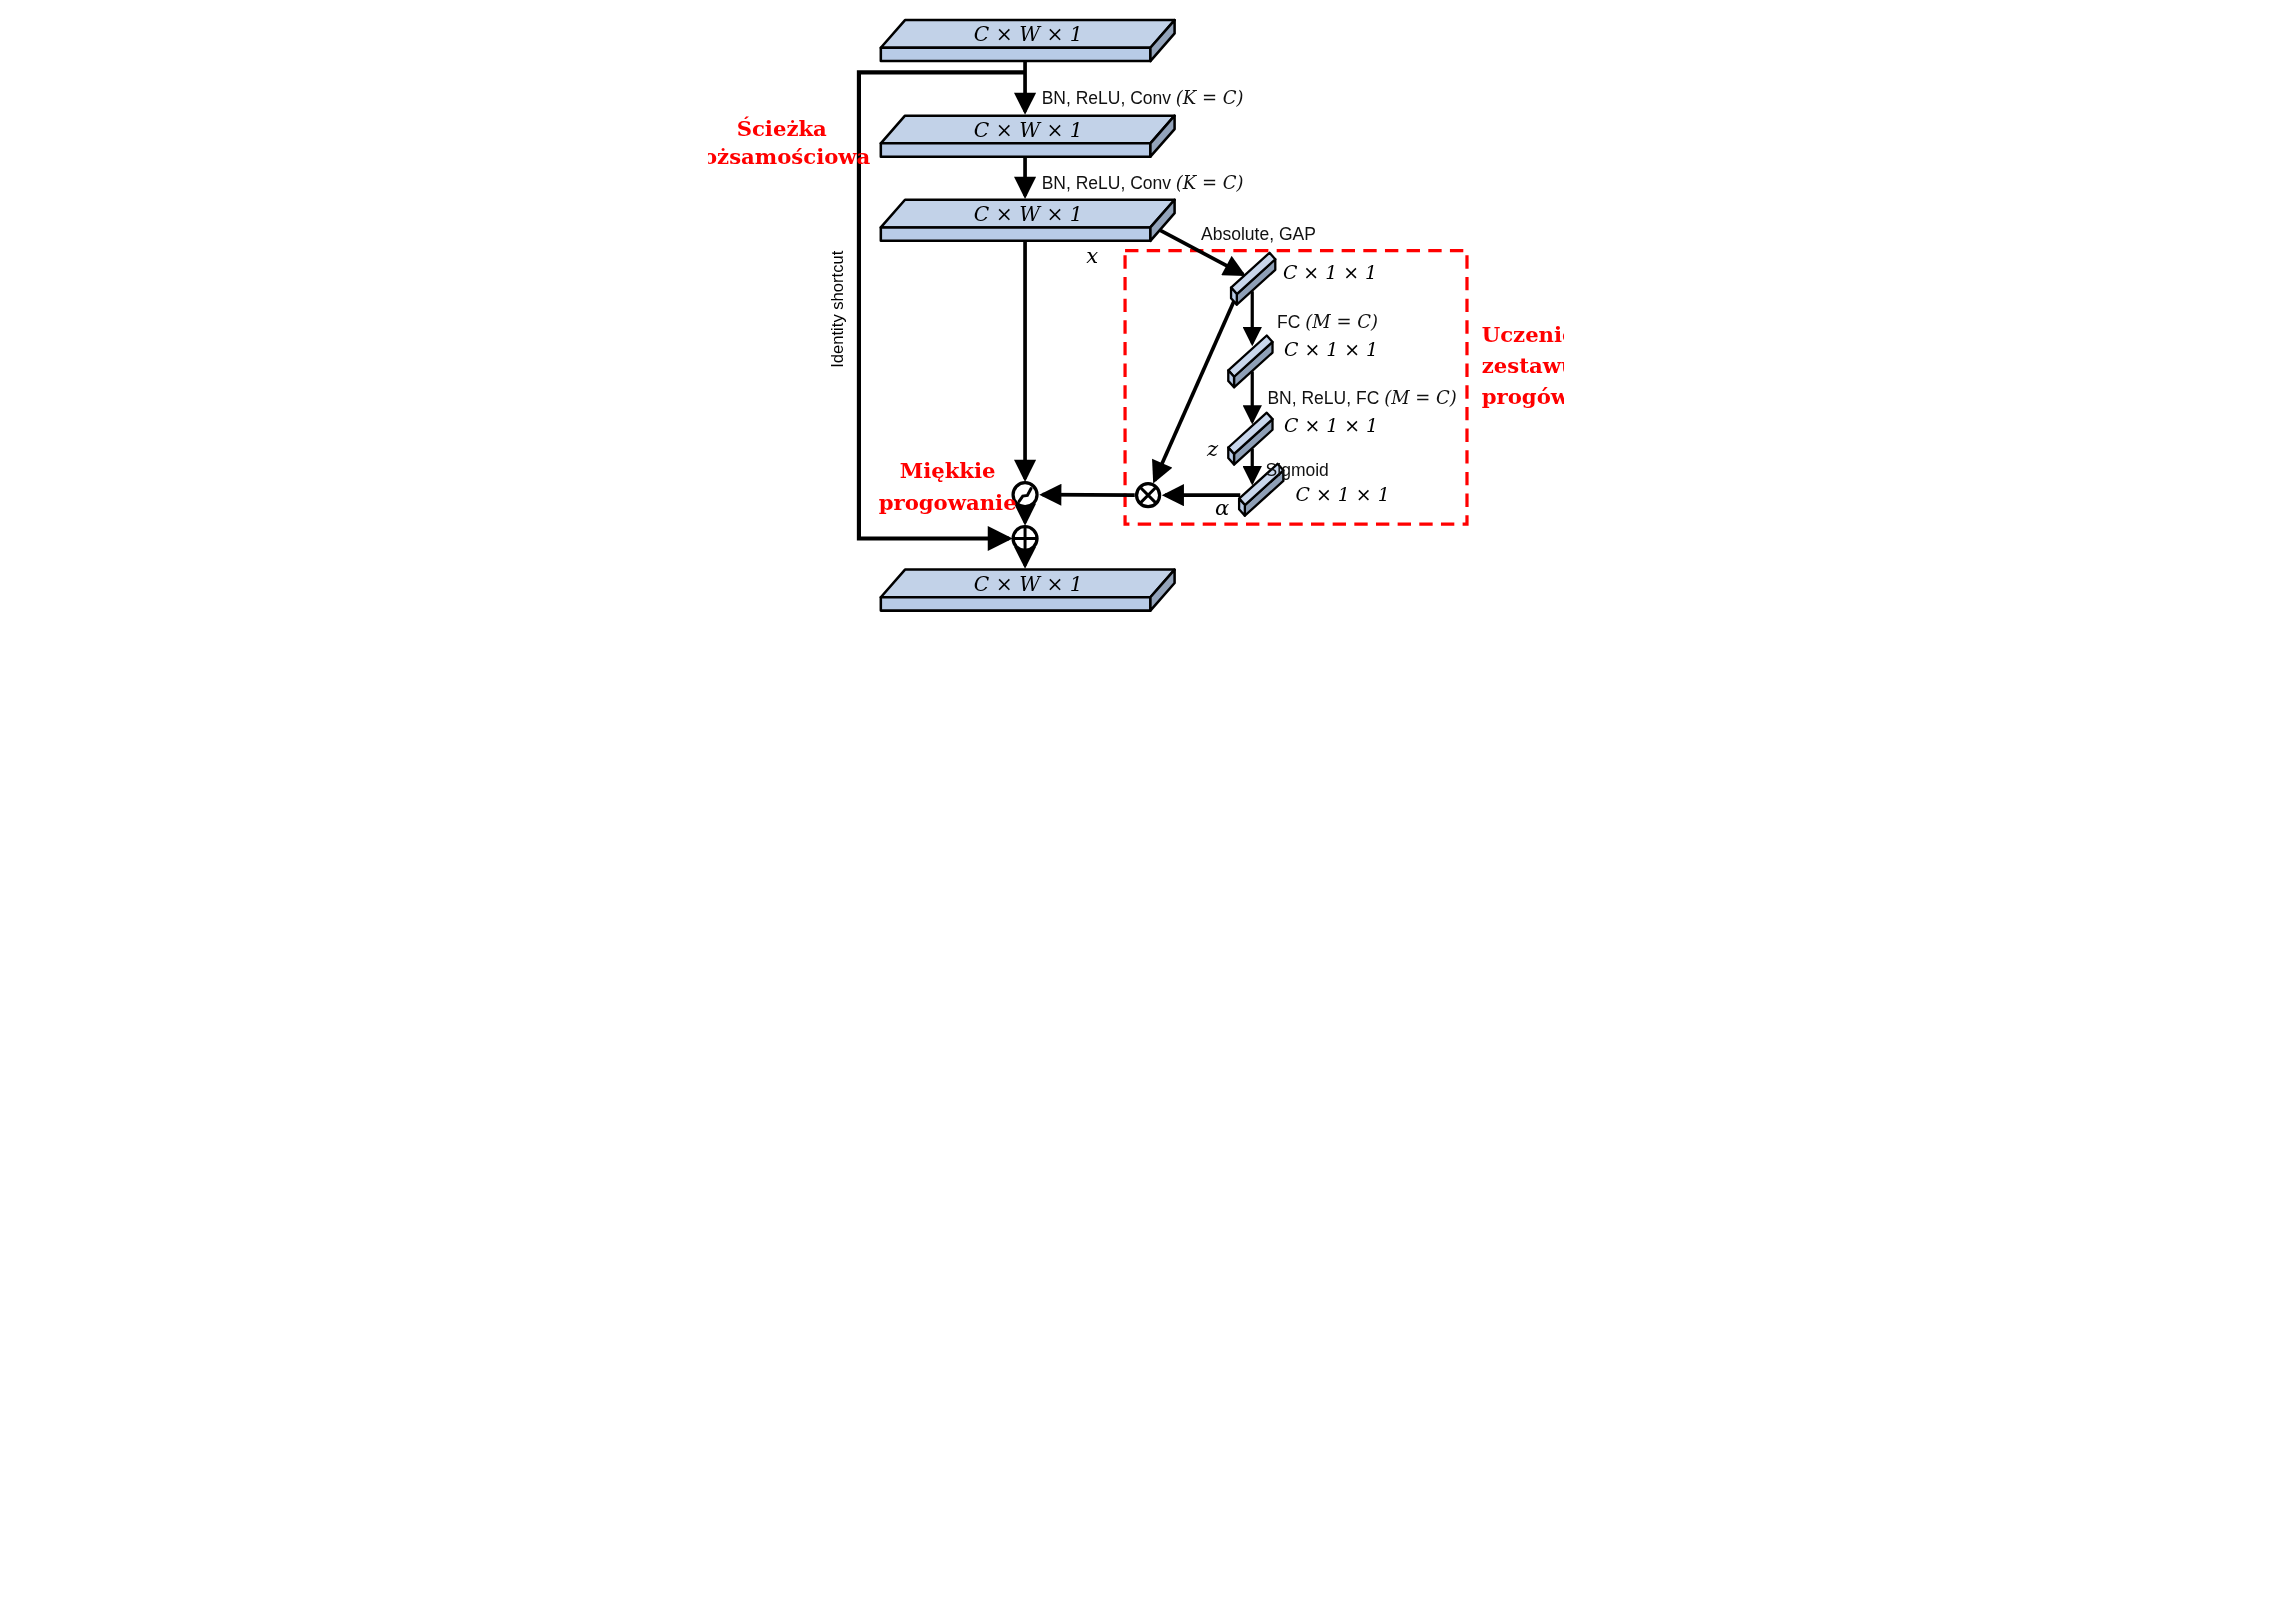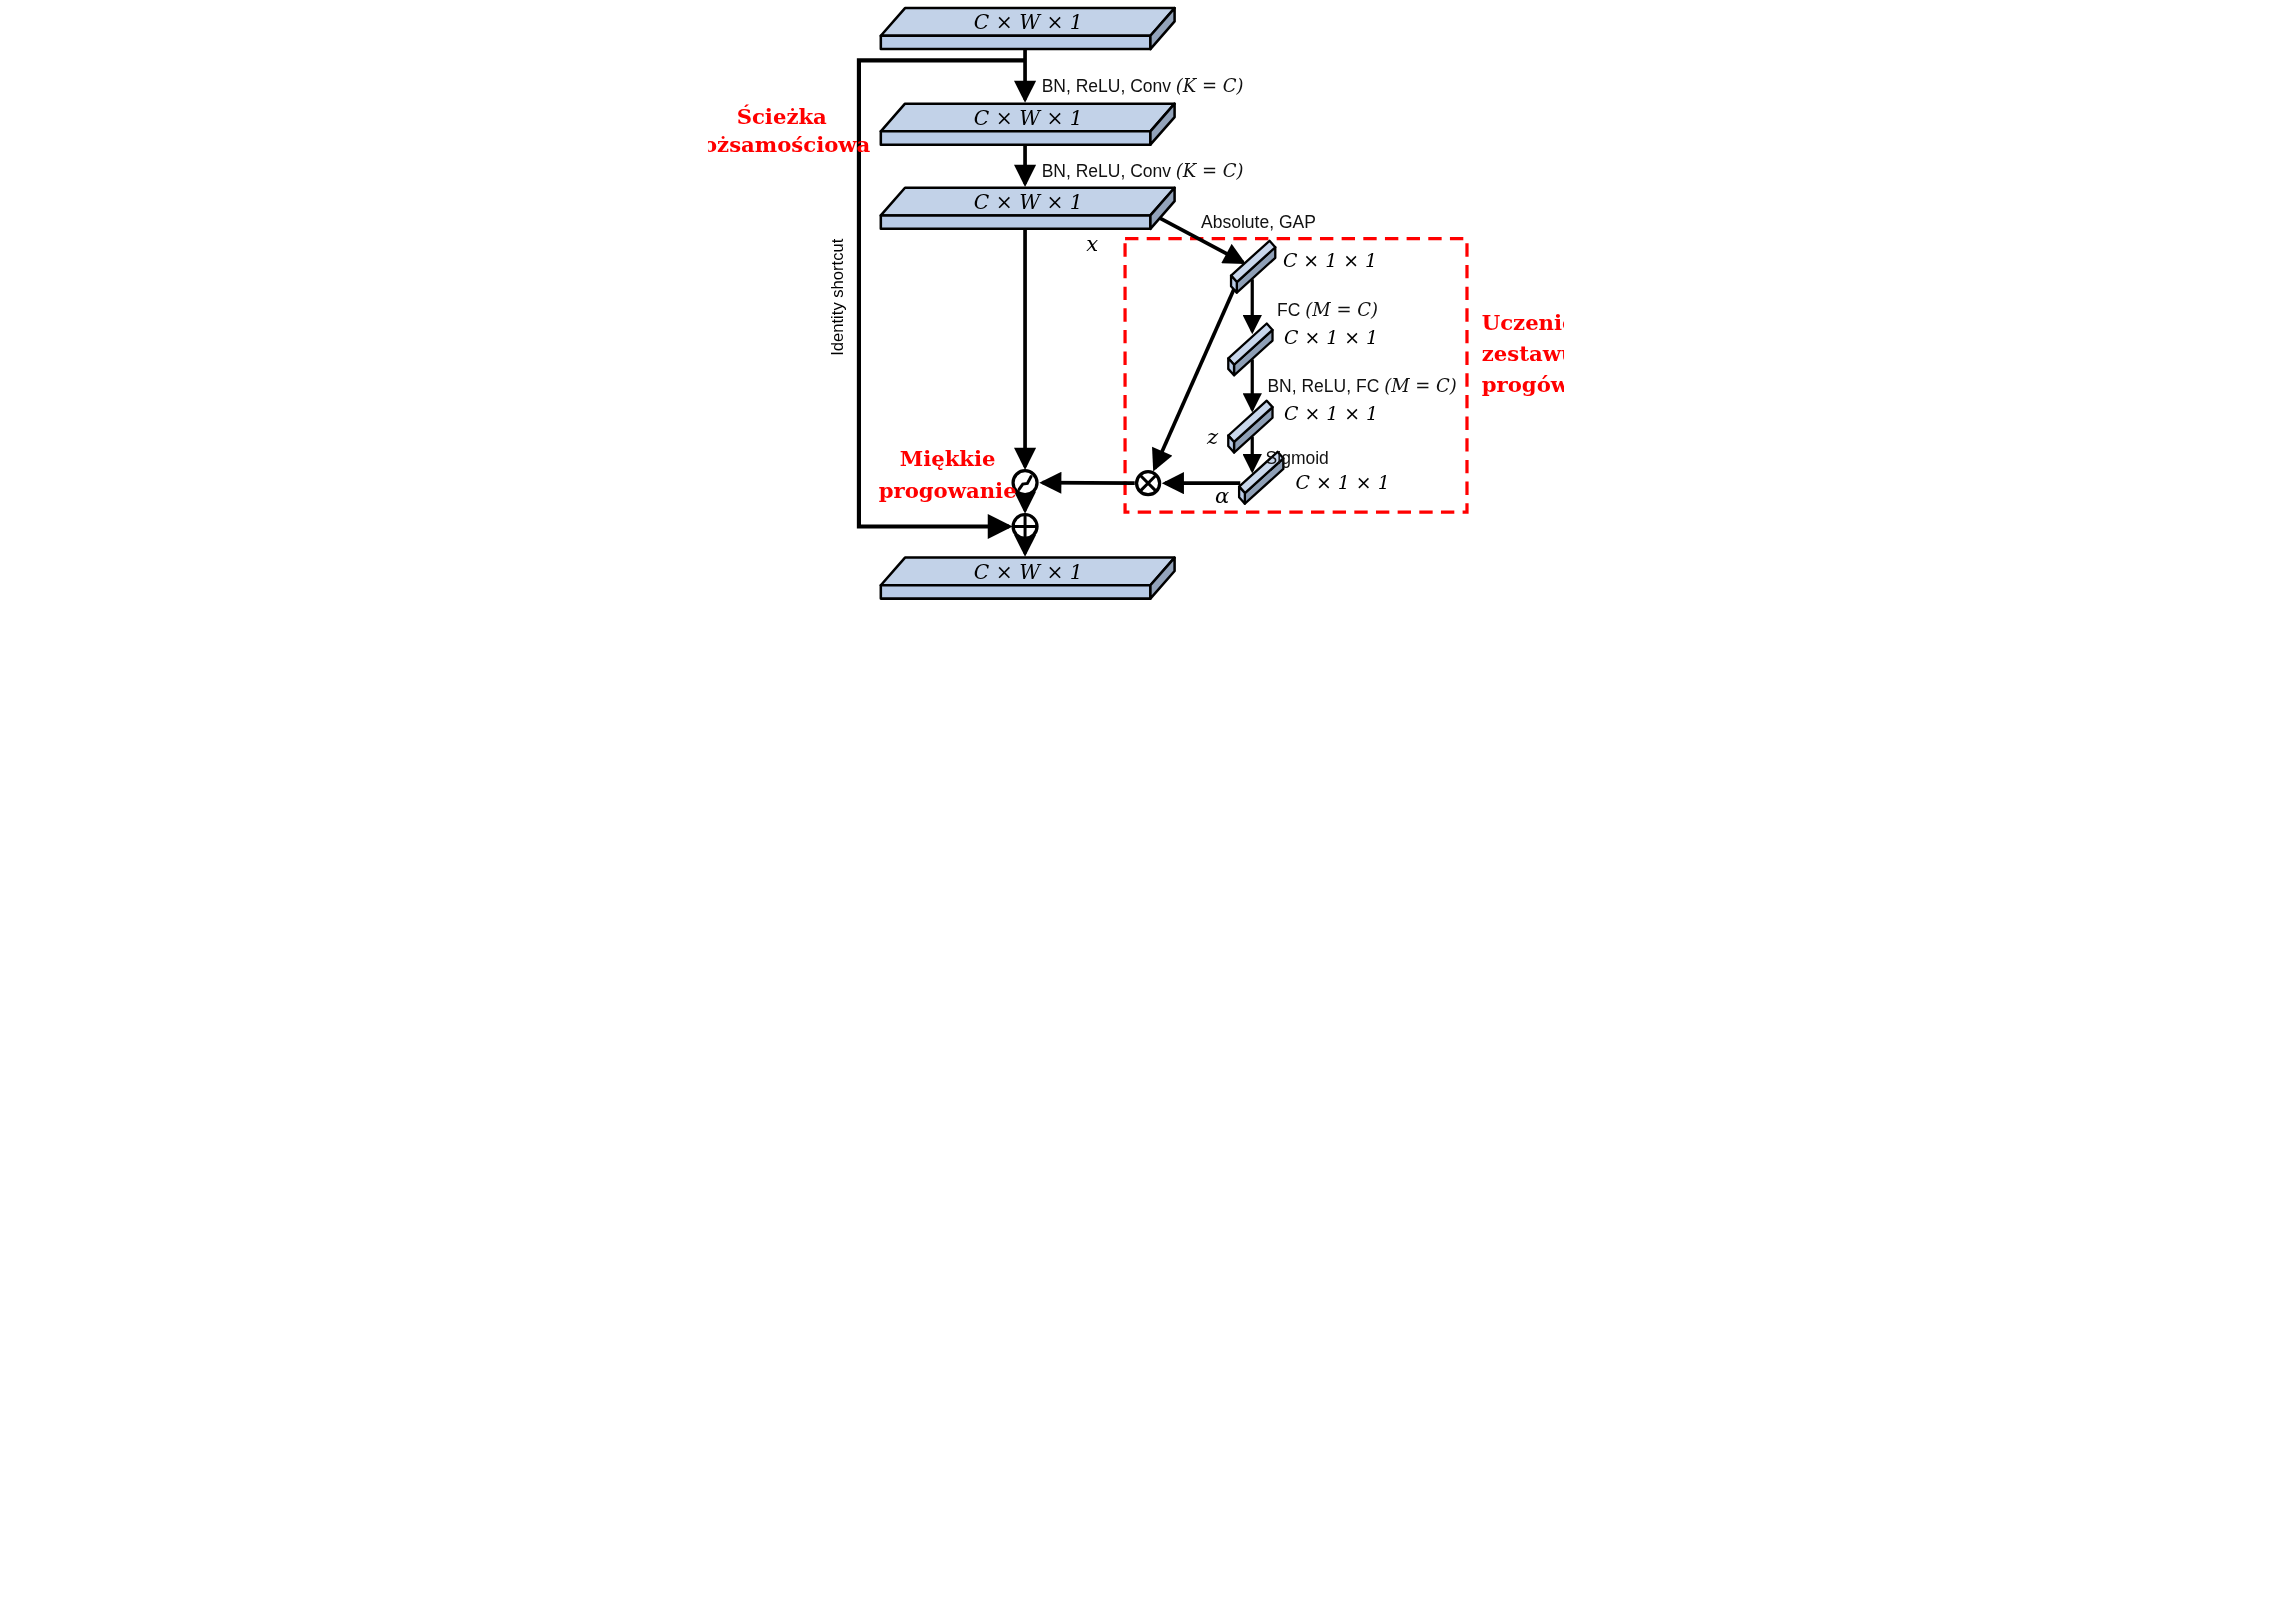--- a/index.html
+++ b/index.html
@@ -1,16 +1,16 @@
 <!DOCTYPE html>
 <html style="font-size:9.8px"><head>
 <meta charset="utf-8">
 <style>
   html,body{margin:0;padding:0;background:#ffffff;}
-  .stage{width:100%;max-width:856px;margin:0 auto;}
+  .stage{width:100%;max-width:856px;margin:12px auto;}
   svg{display:block;width:100%;height:auto;}
   .slab-top{fill:#c2d2e8;stroke:#000;stroke-width:11;stroke-linejoin:round;}
   .slab-front{fill:#b8cbe7;stroke:#000;stroke-width:11;stroke-linejoin:round;}
   .slab-side{fill:#93a3ba;stroke:#000;stroke-width:11;stroke-linejoin:round;}
   .bar-top{fill:#c9d7ec;stroke:#000;stroke-width:10;stroke-linejoin:round;}
   .bar-side{fill:#8e9fb6;stroke:#000;stroke-width:10;stroke-linejoin:round;}
   .bar-cap{fill:#b9cbe6;stroke:#000;stroke-width:10;stroke-linejoin:round;}
   .flow{stroke:#000;stroke-width:16;fill:none;}
   .flow-thin{stroke:#000;stroke-width:14;fill:none;}
   .flow-thick{stroke:#000;stroke-width:18;fill:none;}

